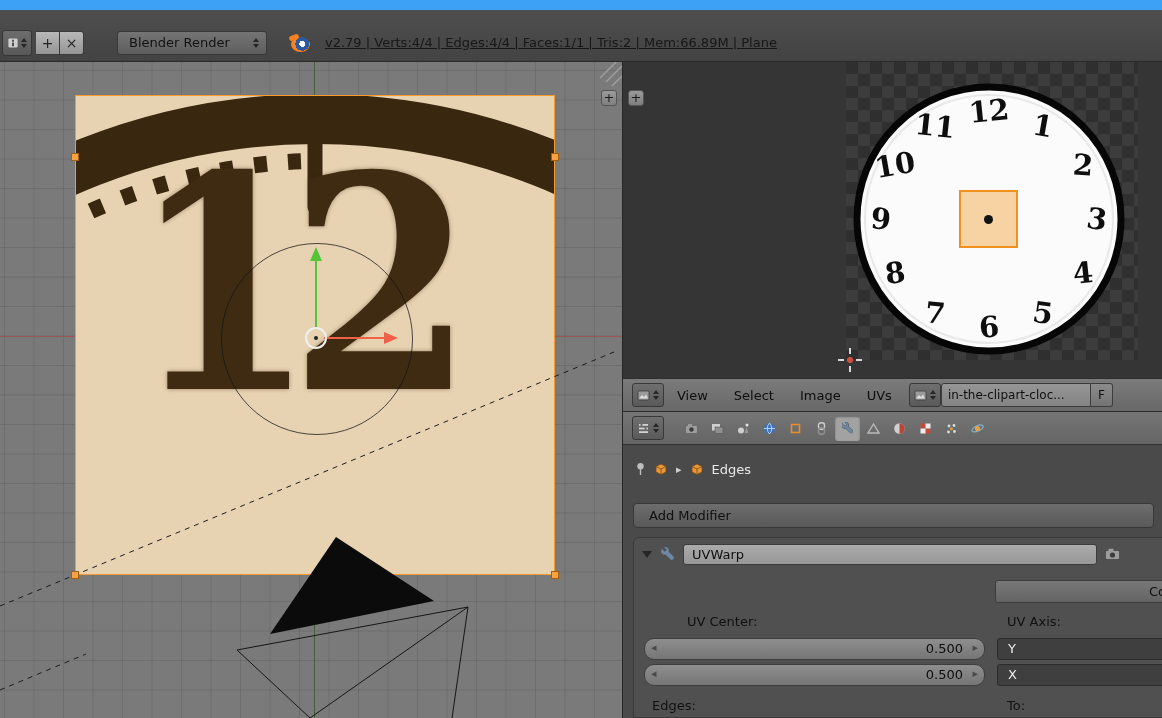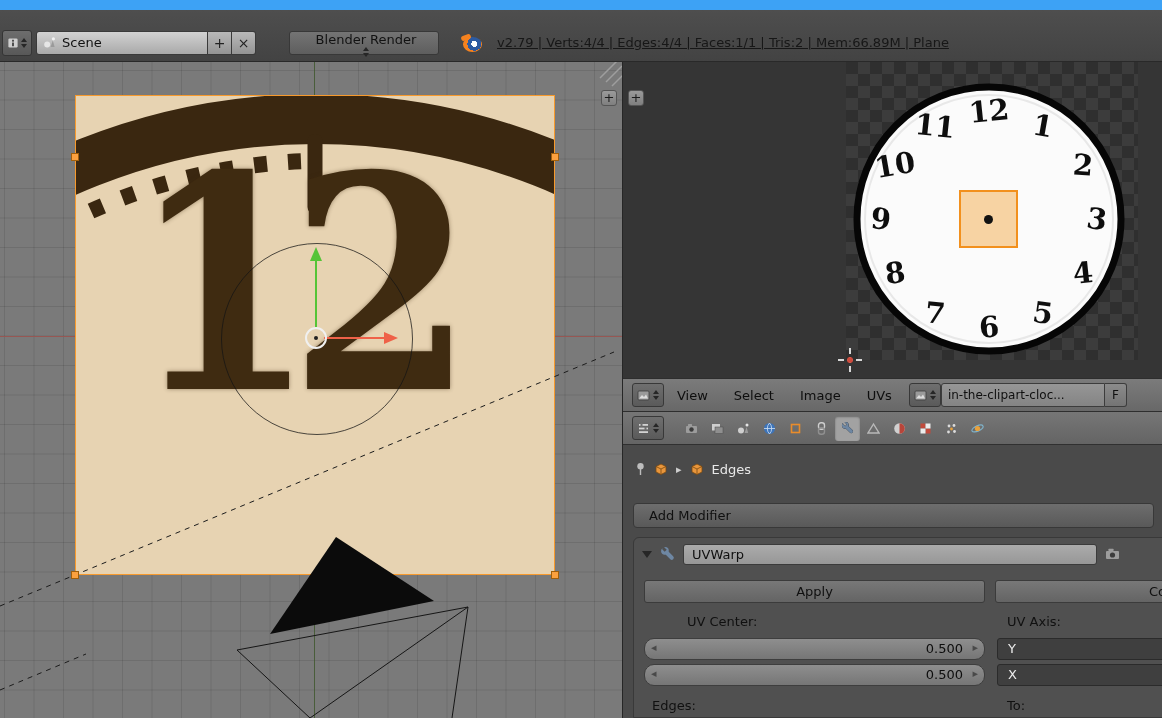--- a/index.html
+++ b/index.html
@@ -15,21 +15,21 @@
       background:linear-gradient(#6d6d6d,#585858);display:flex;align-items:center;justify-content:center;gap:2px;}
   .scene-group{display:flex;margin-left:4px;}
   .scene-field{width:172px;height:24px;background:linear-gradient(#d2d2d2,#a9a9a9);
       border:1px solid #3a3a3a;border-radius:3px 0 0 3px;display:flex;align-items:center;
       padding-left:6px;box-sizing:border-box;color:#111;font-size:13px;gap:6px;}
   .sq-btn{width:24px;height:24px;background:linear-gradient(#b9b9b9,#949494);border:1px solid #3a3a3a;
       border-left:none;display:flex;align-items:center;justify-content:center;color:#222;font-size:14px;box-sizing:border-box;}
   .sq-btn.last{border-radius:0 3px 3px 0;}
   .engine-select{margin-left:33px;width:150px;height:24px;background:linear-gradient(#747474,#5e5e5e);
       border:1px solid #383838;border-radius:3px;display:flex;align-items:center;justify-content:space-between;
-      padding:0 7px 0 11px;box-sizing:border-box;color:#121212;font-size:13px;flex-direction:column;}
+      padding:0 7px 0 11px;box-sizing:border-box;color:#121212;font-size:13px;}
   .dbl{display:inline-flex;flex-direction:column;}
   .dbl i{width:0;height:0;border-left:3.5px solid transparent;border-right:3.5px solid transparent;display:block;}
   .dbl .up{border-bottom:4.5px solid #262626;margin-bottom:2px;}
   .dbl .dn{border-top:4.5px solid #262626;}
   .blender-logo{margin-left:22px;width:24px;height:24px;position:relative;}
   .blender-logo::before{content:"";position:absolute;left:2px;top:6px;width:19px;height:15px;border-radius:50%;
       background:radial-gradient(circle at 60% 45%,#fff 0 3px,#2d5aa0 3px 7px,#f5821f 7px);}
   .blender-logo::after{content:"";position:absolute;left:0;top:4px;width:10px;height:5px;background:#f5821f;
       border-radius:3px;transform:rotate(-20deg);}
   .stats{margin-left:12px;color:#171717;font-size:13px;white-space:nowrap;text-decoration:underline;}
@@ -89,21 +89,21 @@
   .cursor2d .h{position:absolute;left:0;top:11px;width:24px;border-top:2px dashed #d8d8d8;}
   .cursor2d .v{position:absolute;left:11px;top:0;height:24px;border-left:2px dashed #d8d8d8;}
   .cursor2d .c{position:absolute;left:9px;top:9px;width:6px;height:6px;background:#cf4b3d;border-radius:50%;}
   
   .uv-header{position:absolute;left:0;top:316px;width:540px;height:34px;
       background:linear-gradient(#7b7b7b,#686868);border-top:1px solid #2e2e2e;border-bottom:1px solid #2e2e2e;
       display:flex;align-items:center;padding-left:9px;box-sizing:border-box;}
   .hbtn{height:24px;border:1px solid #383838;border-radius:3px;background:linear-gradient(#6f6f6f,#5a5a5a);
       display:flex;align-items:center;justify-content:center;gap:3px;padding:0 4px;box-sizing:border-box;}
   .menu-item{color:#0e0e0e;font-size:13px;padding:0 13px;cursor:default;}
-  .img-name{width:164px;height:24px;background:linear-gradient(#969696,#848484);border:1px solid #3c3c3c;
+  .img-name{width:150px;height:24px;background:linear-gradient(#969696,#848484);border:1px solid #3c3c3c;
       border-radius:3px 0 0 3px;box-sizing:border-box;color:#101010;font-size:12px;line-height:22px;
       padding:0 6px;white-space:nowrap;overflow:hidden;}
   .f-btn{width:22px;height:24px;background:linear-gradient(#8b8b8b,#747474);border:1px solid #3c3c3c;border-left:none;
       border-radius:0 3px 3px 0;box-sizing:border-box;color:#101010;font-size:12px;text-align:center;line-height:22px;}
   .props-header{position:absolute;left:0;top:350px;width:540px;height:33px;
       background:linear-gradient(#767676,#646464);border-bottom:1px solid #303030;
       display:flex;align-items:center;padding-left:9px;box-sizing:border-box;gap:1px;}
   .ptab{width:25px;height:25px;display:flex;align-items:center;justify-content:center;border-radius:3px;}
   .ptab.active{background:#a2a2a2;box-shadow:inset 0 1px 2px rgba(0,0,0,.35);}
   .props-header .hbtn{margin-right:14px;}
@@ -147,28 +147,20 @@
           <rect x="1.5" y="1.5" width="10" height="10" rx="1.5" fill="#cfcfcf"></rect>
           <rect x="5.5" y="3" width="2" height="2" fill="#444"></rect>
           <rect x="5.5" y="6" width="2" height="4" fill="#444"></rect>
         </svg>
       <span class="dbl">
           <i class="up"></i>
           <i class="dn"></i>
         </span>
     </div>
     <div class="scene-group">
-      <div class="scene-field">
-        <svg width="13" height="13" viewBox="0 0 13 13">
-            <circle cx="4.2" cy="8.6" r="3" fill="#e6e6e6"></circle>
-            <path d="M7.6 11 L11.6 11 L9.8 4.6 Z" fill="#9a9a9a"></path>
-            <circle cx="10.4" cy="2.8" r="1.6" fill="#f2f2f2"></circle>
-          </svg>
-        <span>Scene</span>
-      </div>
       <div class="sq-btn">+</div>
       <div class="sq-btn last">×</div>
     </div>
     <div class="engine-select">
       <span>Blender Render</span>
       <span class="dbl">
           <i class="up"></i>
           <i class="dn"></i>
         </span>
     </div>
@@ -391,21 +383,20 @@
           <svg width="15" height="15" viewBox="0 0 14 14">
               <path d="M2.2 1.2 A3.4 3.4 0 0 0 1 3.9 c0 1.9 1.5 3.4 3.4 3.4 .3 0 .7 0 1 -.1 l4.2 4.2 a1.9 1.9 0 0 0 2.7 -2.7 L8.1 4.5 c.1 -.3 .1 -.6 .1 -1 A3.4 3.4 0 0 0 4.8 .1 c-.3 0 -.6 0 -.9 .1 L6.3 2.6 4.4 4.5 2.2 2.3 Z" fill="#6e87a3"></path>
             </svg>
           <div class="mod-name">UVWarp</div>
           <svg width="17" height="14" viewBox="0 0 17 14">
               <rect x="1" y="4" width="13" height="8" rx="1" fill="#9c9c9c"></rect>
               <circle cx="7.5" cy="8" r="2.6" fill="#3c3c3c"></circle>
               <rect x="3.5" y="1.8" width="5" height="2.6" rx="0.5" fill="#9c9c9c"></rect>
             </svg>
         </div>
-        <div class="btn" style="left:10px;top:42px;width:341px;">Apply</div>
         <div class="btn" style="left:361px;top:42px;width:341px;">Copy</div>
 
         <div class="plabel" style="left:18px;top:76px;margin-left:35px;">UV Center:</div>
         <div class="plabel" style="left:373px;top:76px;">UV Axis:</div>
 
         <div class="slider" style="left:10px;top:100px;">
           <span class="la">◂</span>
           <span class="val">0.500</span>
           <span class="ra">▸</span>
         </div>

